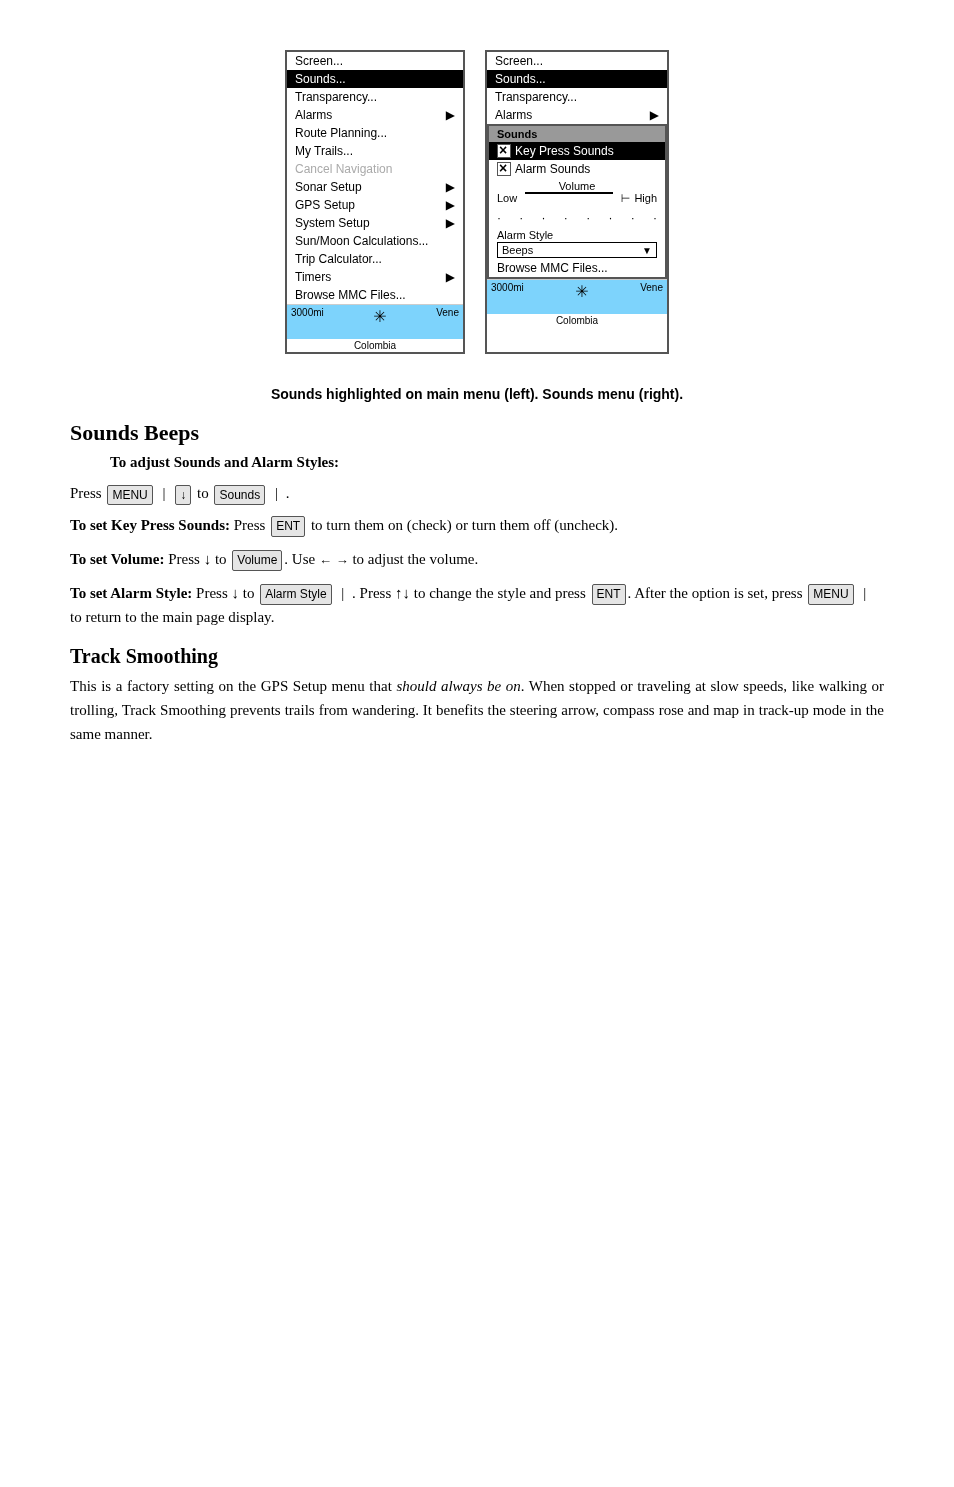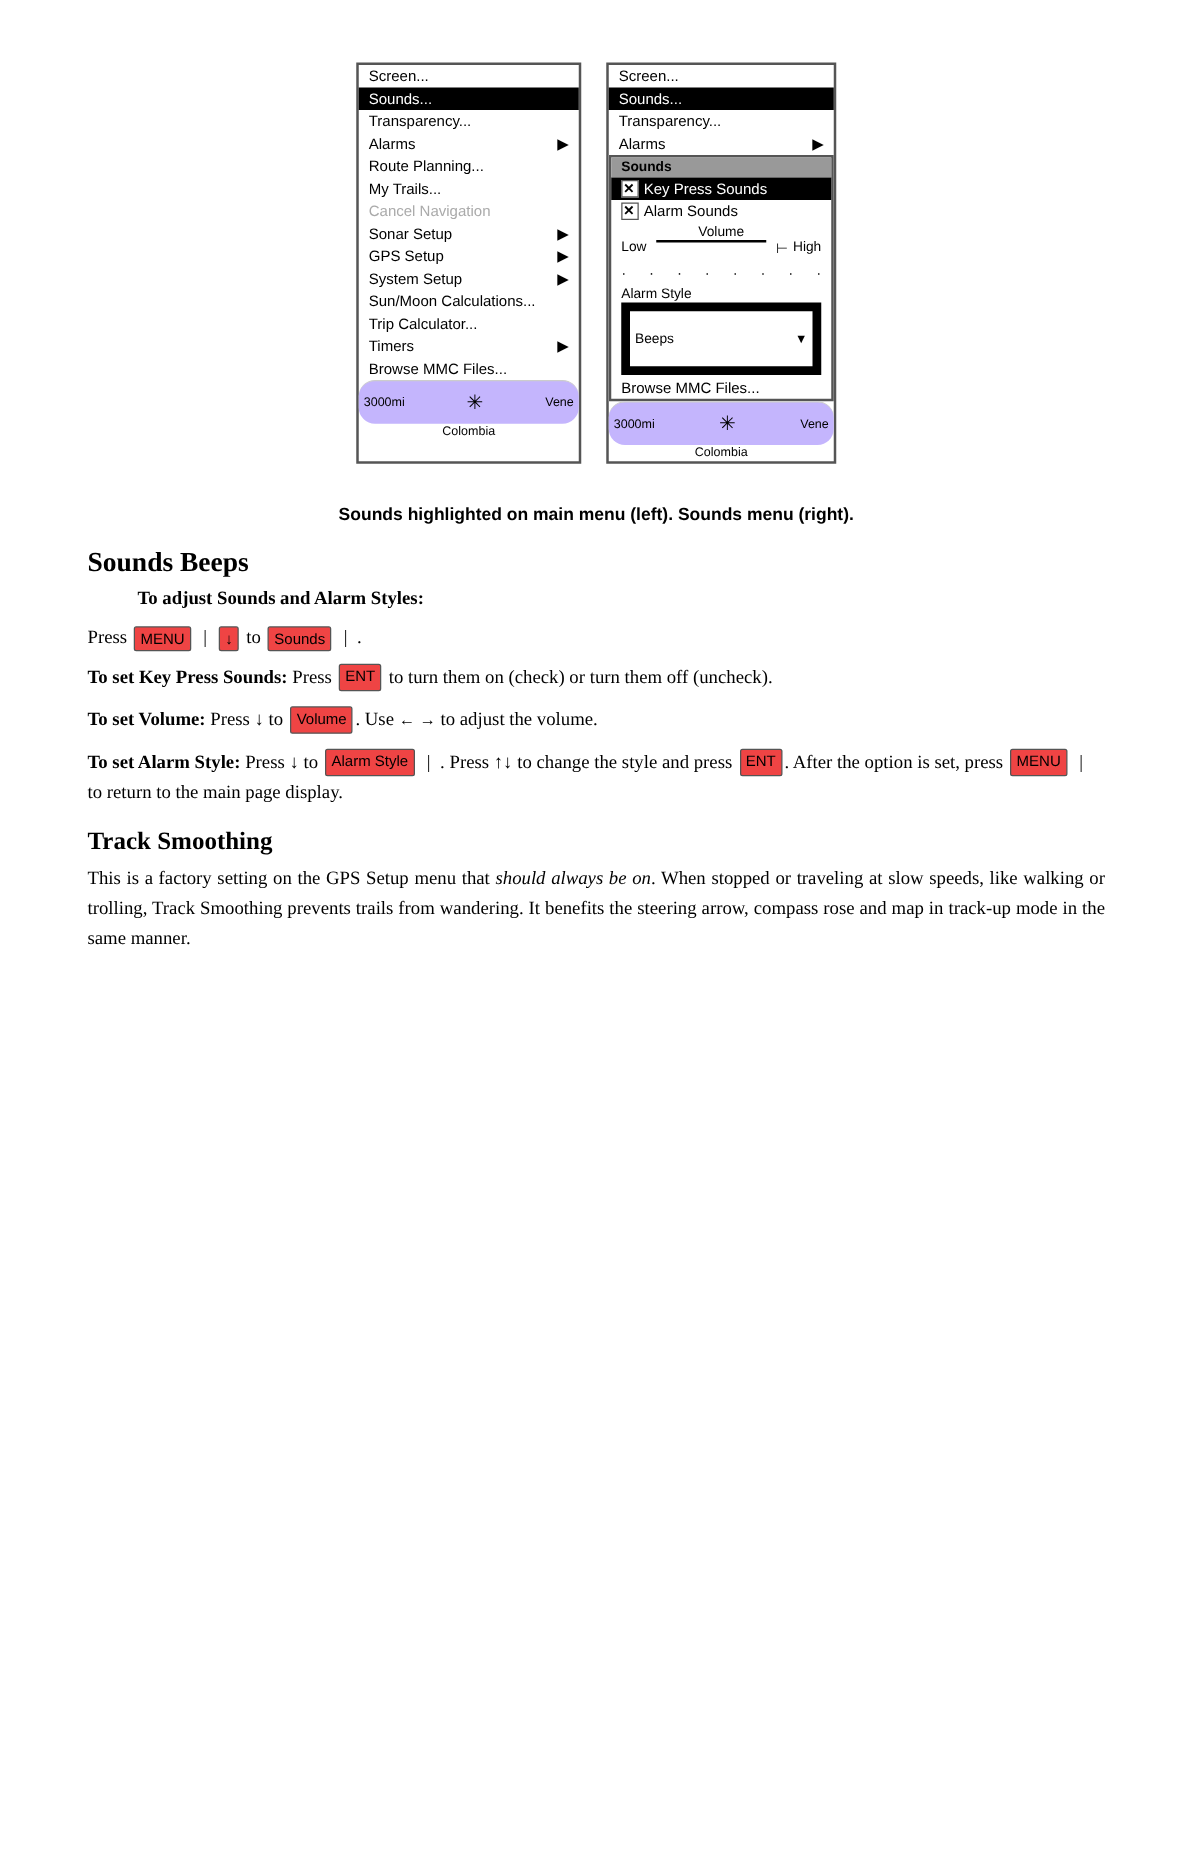--- a/index.html
+++ b/index.html
@@ -122,41 +122,40 @@
     }
 
     .alarm-style-section {
       padding: 2px 8px 0 8px;
       font-size: 11px;
     }
 
     .select-box {
       display: flex;
       align-items: center;
-      border: 7px solid #000000;
+      border: 1px solid #000000;
       margin: 1px 8px;
-      padding: 16px 4px;
+      padding: 1px 4px;
       font-size: 11px;
       justify-content: space-between;
     }
 
     .select-arrow {
       font-size: 10px;
     }
 
     .map-footer {
       display: flex;
-      align-items: center;
+      align-items: flex-start;
       justify-content: space-between;
       padding: 2px 4px;
       font-size: 10px;
       border-top: 1px solid #ccc;
-      background: #c4b5fd;
+      background: #7dd3fc;
       height: 35px;
-      border-radius: 13px;
     }
 
     .map-compass {
       font-size: 16px;
     }
 
     
     .caption {
       text-align: center;
       font-size: 14px;
@@ -194,21 +193,21 @@
     }
 
     .bold-label {
       font-weight: bold;
     }
 
     
     .key-icon {
       display: inline-block;
       border: 1px solid #555;
-      background: #ef4444;
+      background: #e5e5e5;
       border-radius: 2px;
       padding: 0 4px;
       font-size: 12px;
       font-family: Arial, Helvetica, sans-serif;
       margin: 0 2px;
       vertical-align: middle;
     }
 
     .arrow-icon {
       display: inline;

